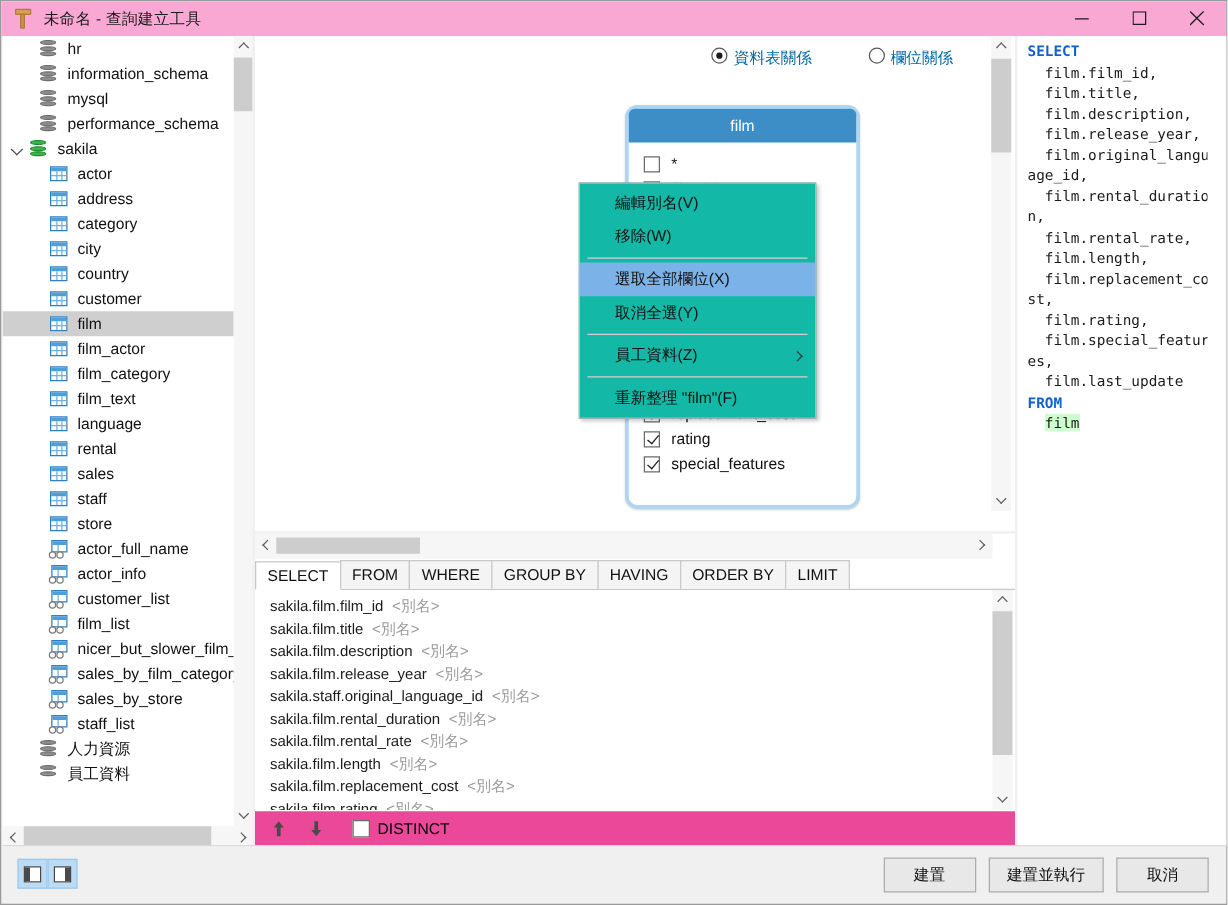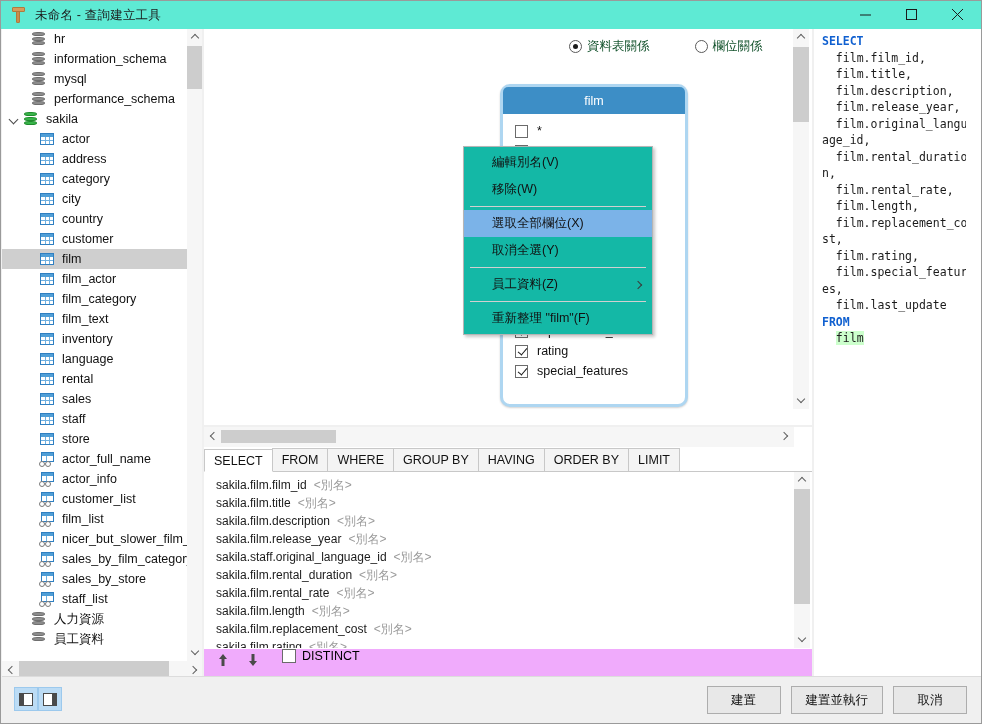--- a/index.html
+++ b/index.html
@@ -16,21 +16,21 @@
     position: relative;
     width: 982px; height: 724px;
     background: #f0f0f0;
     border: 1px solid #9a9a9a;
     overflow: hidden;
   }
 
   
   #titlebar {
     position: absolute; left: 0; top: 0; width: 980px; height: 28px;
-    background: #5eead4;
+    background: #f9a8d4;
     display: flex; align-items: center;
   }
   #app-icon {
     width: 18px; height: 18px; margin-left: 9px; margin-right: 7px;
     position: relative; flex: 0 0 auto;
   }
   #app-icon .hx { position: absolute; left: 2px; top: 1px; width: 13px; height: 5px;
     background: #d79b5a; border: 1px solid #b07a3d; border-radius: 1px; }
   #app-icon .hy { position: absolute; left: 6px; top: 5px; width: 4px; height: 12px;
     background: #c98e4e; border: 1px solid #b07a3d; border-radius: 1px; }
@@ -139,21 +139,21 @@
   .caret.right:before { transform: rotate(135deg); left: -1px; }
 
   
   #diagram-panel {
     position: absolute; left: 203px; top: 28px; width: 608px; height: 398px;
     background: #ffffff; overflow: hidden;
   }
   #radio-row {
     position: absolute; left: 365px; top: 9px; display: flex; gap: 45px; align-items: center;
   }
-  .radio-item { display: flex; align-items: center; font-size: 12.5px; color: #14532d; }
+  .radio-item { display: flex; align-items: flex-start; font-size: 12.5px; color: #0369a1; }
   .rdo {
     width: 13px; height: 13px; border-radius: 50%; border: 1px solid #5a5a5a;
     background: #fff; margin-right: 5px; position: relative; flex: 0 0 auto;
   }
   .rdo.on:after {
     content: ""; position: absolute; left: 3px; top: 3px; width: 5px; height: 5px;
     border-radius: 50%; background: #1b1b1b;
   }
   
   #table-box {
@@ -215,21 +215,21 @@
   }
   .tab.active { background: #ffffff; border-bottom: 1px solid #ffffff; margin-bottom: -1px; font-weight: normal; }
   #field-list {
     position: absolute; left: 0; top: 45px; width: 590px; height: 176px; overflow: hidden;
     padding-top: 4px;
   }
   .frow { height: 18px; display: flex; align-items: center; padding-left: 12px; font-size: 12px; color: #1b1b1b; }
   .frow .alias { color: #9a9a9a; margin-left: 7px; }
   #lp-bottom {
     position: absolute; left: 0; bottom: 0; width: 608px; height: 28px;
-    display: flex; align-items: flex-start; padding-left: 8px; background: #f0abfc; margin-top: 36px;
+    display: flex; align-items: center; padding-left: 8px; background: #ec4899; margin-top: 36px;
   }
   .arrbtn { width: 22px; height: 22px; display: flex; align-items: center; justify-content: center; }
   .arrbtn svg { display: block; }
   #distinct-wrap { display: flex; align-items: center; margin-left: 18px; font-size: 12.5px; }
 
   
   #sql-panel {
     position: absolute; left: 813px; top: 28px; width: 168px; height: 648px;
     background: #ffffff; overflow: hidden;
   }
@@ -417,28 +417,20 @@
           </span>
           <span>film_category</span>
         </div>
         <div class="tree-row">
           <span class="tw" style="margin-left: 16px;"></span>
           <span class="ticon ic-tbl">
             <span class="g"></span>
             <span class="hl"></span>
           </span>
           <span>film_text</span>
-        </div>
-        <div class="tree-row">
-          <span class="tw" style="margin-left: 16px;"></span>
-          <span class="ticon ic-tbl">
-            <span class="g"></span>
-            <span class="hl"></span>
-          </span>
-          <span>inventory</span>
         </div>
         <div class="tree-row">
           <span class="tw" style="margin-left: 16px;"></span>
           <span class="ticon ic-tbl">
             <span class="g"></span>
             <span class="hl"></span>
           </span>
           <span>language</span>
         </div>
         <div class="tree-row">

